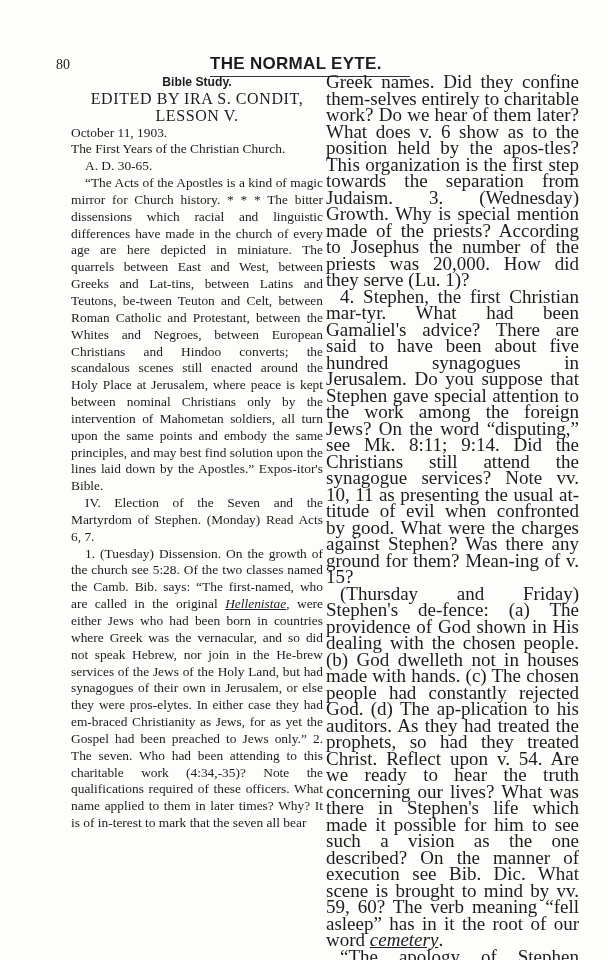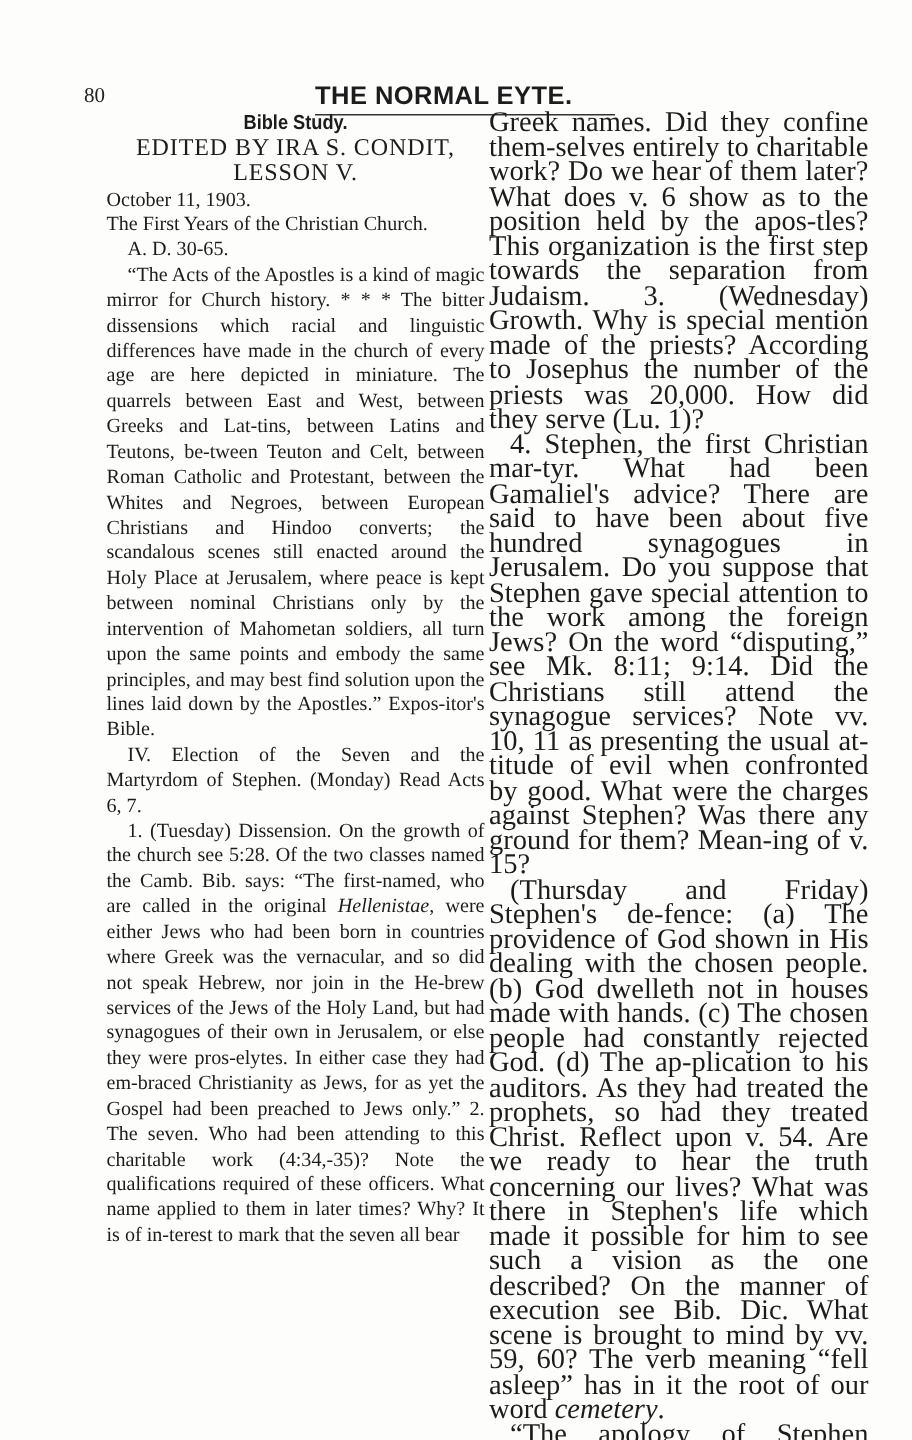--- a/index.html
+++ b/index.html
@@ -23,21 +23,21 @@
   .col-left { left: 61px; width: 252px; margin-left: 10px; }
   .col-right { left: 326px; width: 253px; top: 74px; line-height: 16.5px; font-size: 19px; }
   .col p { margin: 0; }
   .indent { text-indent: 14px; }
   .section-title {
     text-align: center; font-family: "Liberation Sans", sans-serif; font-weight: bold;
     font-size: 13.5px; margin: 0 0 6px 0; transform: scaleX(0.9);
   }
   .smallcaps { text-align: center; font-size: 16px; letter-spacing: 0.6px; margin: 0 0 8px 0; }
   .date { text-align: left; margin: 0; }
-  em { font-style: italic; }
+  em { font-style: italic; text-decoration: underline; }
 </style>
 </head>
 <body>
 
 <div class="page-number">80</div>
 <div class="running-head">THE NORMAL EYTE.</div>
 
 <div class="col col-left">
   <p class="section-title">Bible Study.</p>
   <p class="smallcaps">EDITED BY IRA S. CONDIT,</p>

